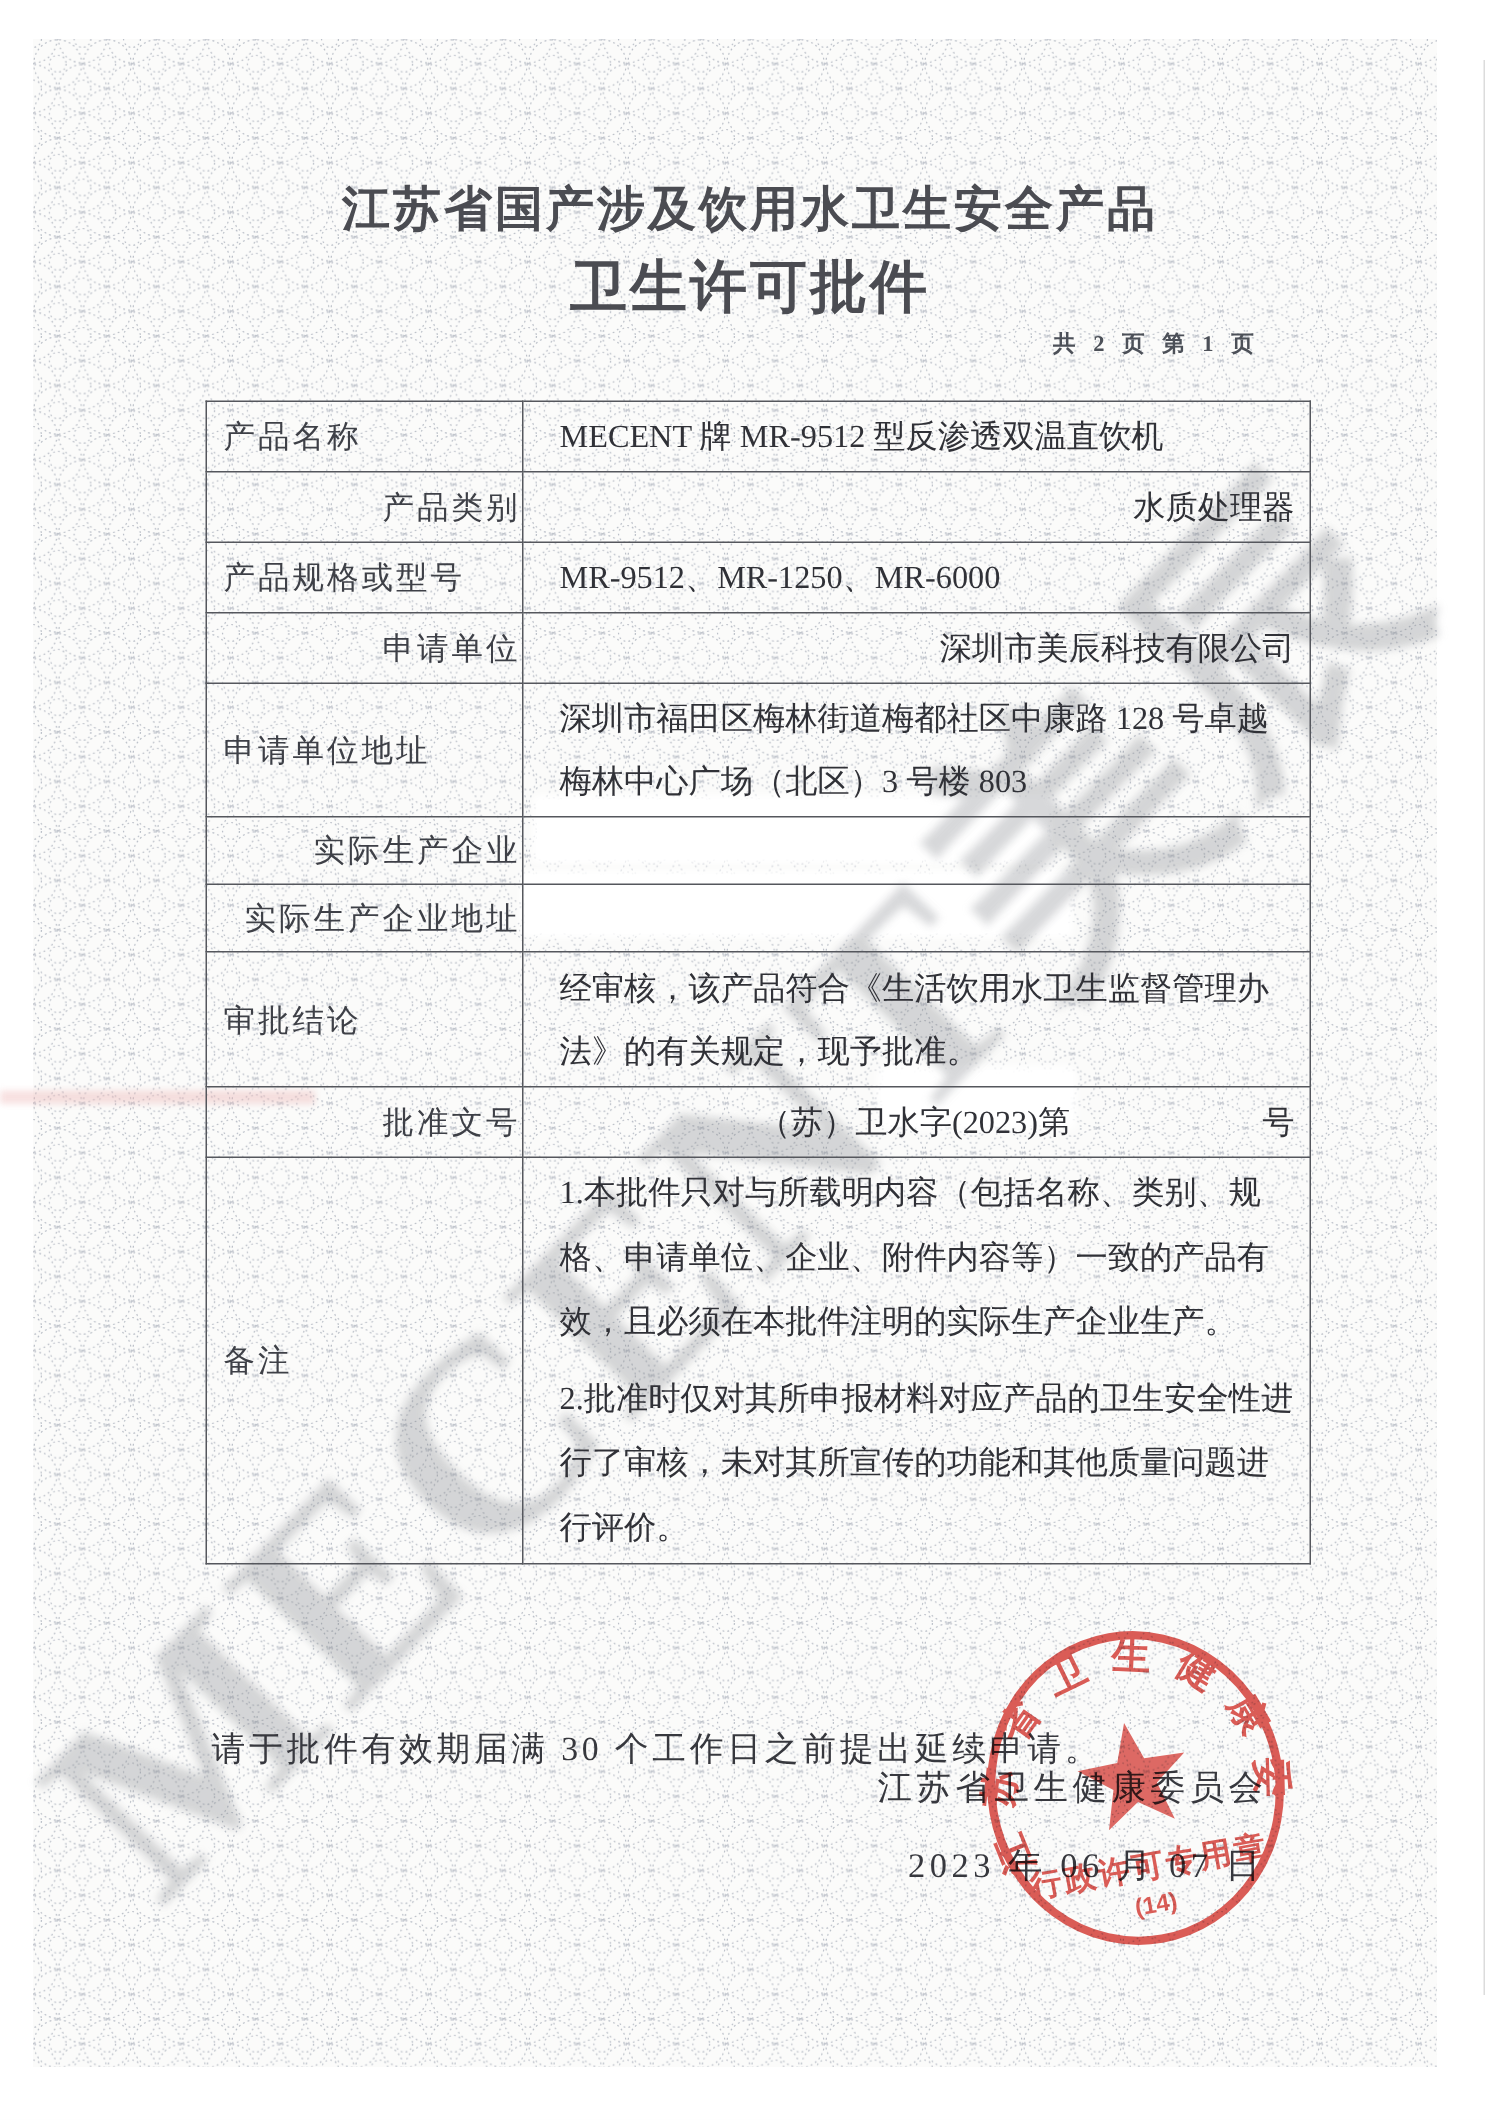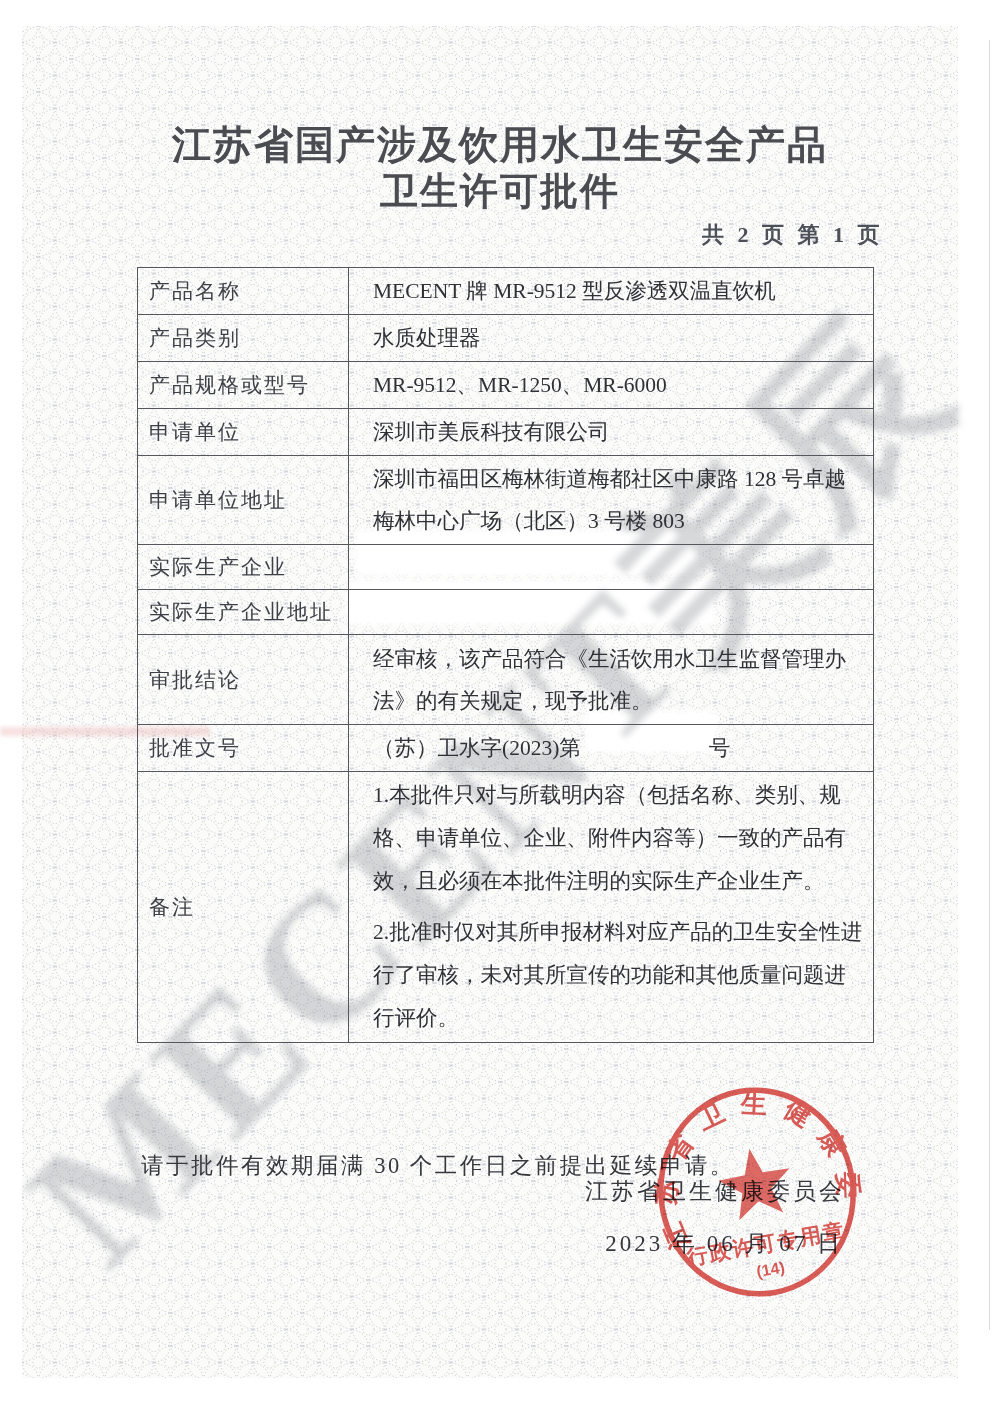--- a/index.html
+++ b/index.html
@@ -34,44 +34,44 @@
     color:rgba(124,126,132,.30);filter:blur(3px);
     pointer-events:none;
   }
   
   .content{position:absolute;left:0;top:0;width:1000px;height:1413px;z-index:3;}
   .title{
     position:absolute;left:0;width:1000px;text-align:center;
     font-weight:bold;color:#4b4c52;letter-spacing:2px;
     font-family:"Liberation Sans","DejaVu Sans",sans-serif;
   }
-  .title.l1{top:118px;font-size:39px;}
+  .title.l1{top:118px;font-size:32px;}
   .title.l2{top:166px;font-size:38px;}
   .page-indicator{
-    position:absolute;left:702px;top:220px;font-size:22px;font-weight:bold;
+    position:absolute;left:702px;top:220px;font-size:15px;font-weight:bold;
     color:#4c5058;letter-spacing:4px;
   }
   
   table.license{
     position:absolute;left:137px;top:267px;width:736px;
     border-collapse:collapse;table-layout:fixed;
     background:transparent;
   }
   table.license col.c-label{width:211px;}
   table.license col.c-value{width:525px;}
   table.license td{
     border:1px solid #55575d;vertical-align:middle;background:transparent;
   }
   td.lbl{
     padding-left:11px;font-size:21px;letter-spacing:2px;color:#3e4047;
   }
   td.val{
     padding:2px 10px 2px 24px;font-size:21.5px;line-height:42px;color:#303137;
   }
-  tr.h41{height:41px;} tr.h45{height:45px;} tr.h47{height:47px;}
+  tr.h41{height:41px;} tr.h45{height:45px;text-align:right;} tr.h47{height:47px;}
   tr.h44{height:44px;} tr.h87{height:87px;} tr.h90{height:90px;} tr.h261{height:261px;}
   tr.indent td.val{text-indent:56px;}
   .note-p{margin:0 0 8px 0;line-height:43px;}
   .note-p:last-child{margin-bottom:0;}
   .num-gap{display:inline-block;width:128px;height:10px;}
   
   .renewal{position:absolute;left:141px;top:1150px;font-size:22.5px;letter-spacing:2.5px;color:#37383e;}
   .issuer{position:absolute;right:155px;top:1176px;font-size:23px;letter-spacing:3px;color:#37383e;}
   .issue-date{position:absolute;right:157px;top:1228px;font-size:23px;letter-spacing:3px;color:#37383e;}
   

